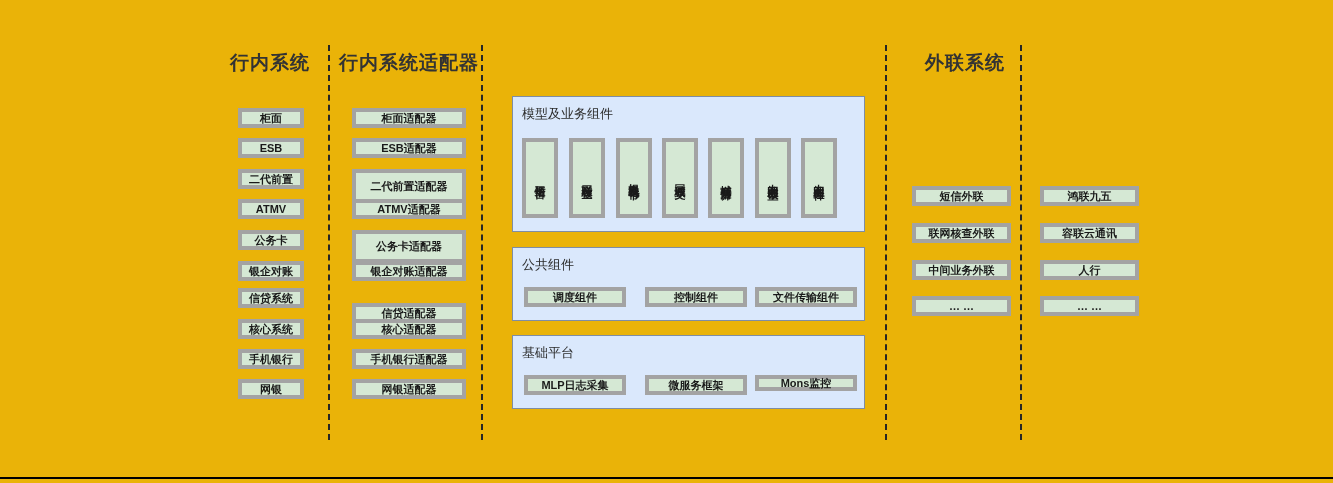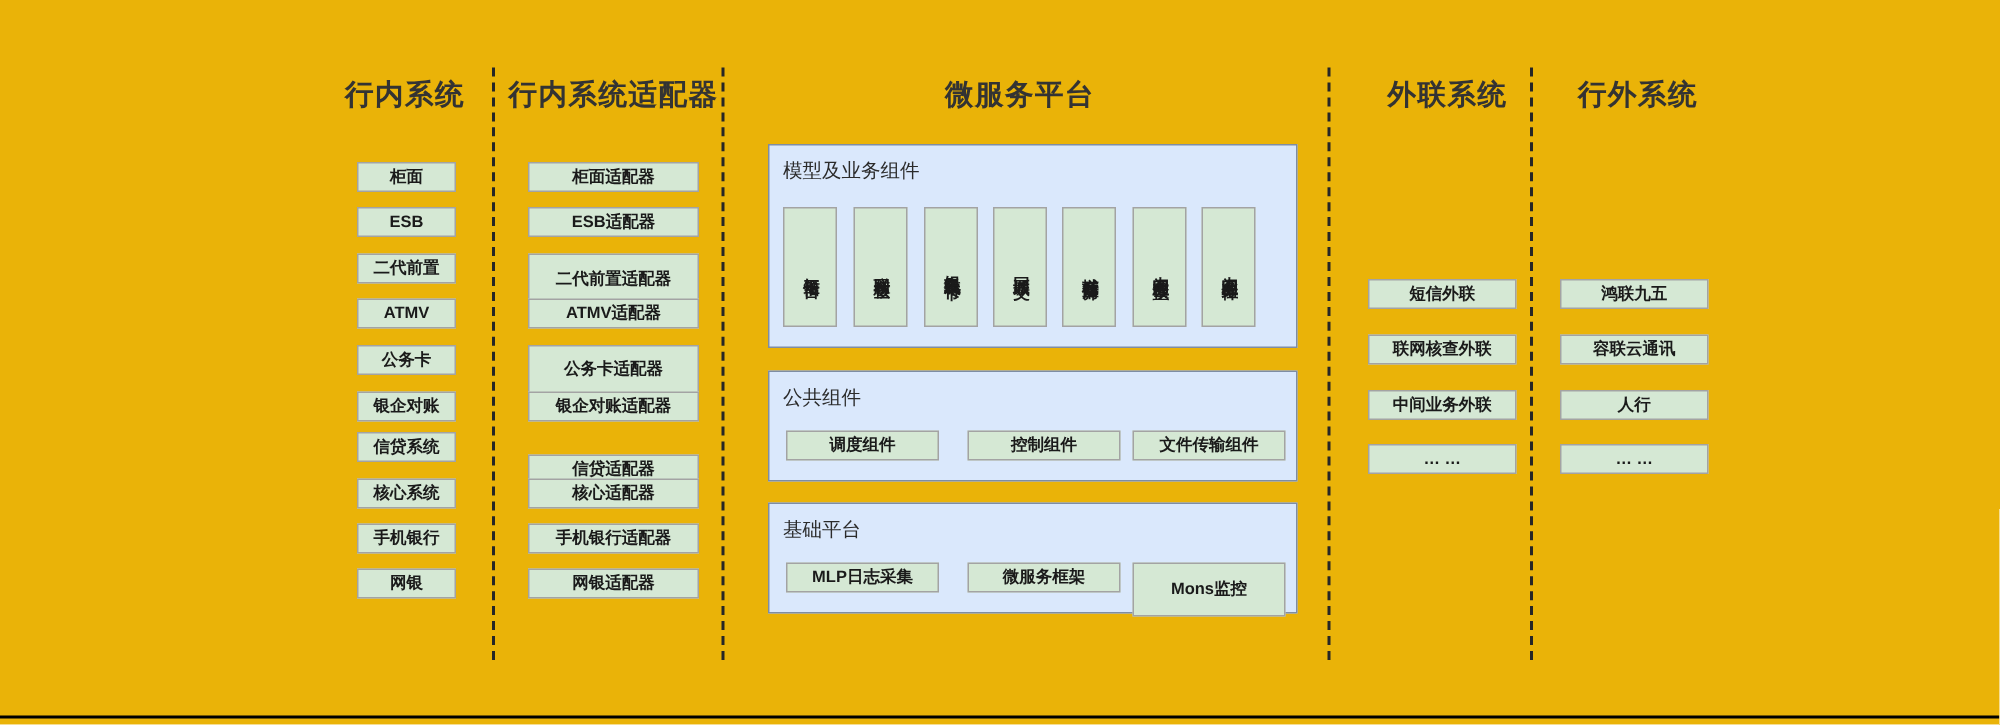--- a/index.html
+++ b/index.html
@@ -37,21 +37,21 @@
     height: 395px;
     width: 0;
     border-left: 2px dashed #262626;
   }
 
   
   .gbox {
     position: absolute;
     box-sizing: border-box;
     background: #d5e8d4;
-    border: 1px solid #a3a3a3;
+    border: 4px solid #a3a3a3;
     color: #1a1a1a;
     font-size: 11px;
     display: flex;
     align-items: center;
     justify-content: center;
     text-align: center;
     line-height: 1.1;
     white-space: nowrap;
   }
   .gbox.bold { font-weight: bold; }
@@ -89,25 +89,23 @@
 </style>
 </head>
 <body>
 
 <div id="canvas">
 
   <div class="col-title" style="left:190px; top:50px; width:160px;">行内系统</div>
 
   <div class="col-title" style="left:329px; top:50px; width:160px;">行内系统适配器</div>
 
-  <div class="col-title" style="left:600px; top:50px; width:160px;">微服务平台</div>
 
   <div class="col-title" style="left:885px; top:50px; width:160px;">外联系统</div>
 
-  <div class="col-title" style="left:1012px; top:50px; width:160px;">行外系统</div>
 
   <div class="vdash" style="left:328px;"></div>
   <div class="vdash" style="left:481px;"></div>
   <div class="vdash" style="left:885px;"></div>
   <div class="vdash" style="left:1020px;"></div>
 
   <div class="gbox bold" style="left:238px; top:108px; width:66px; height:20px;">柜面</div>
   <div class="gbox bold" style="left:238px; top:138px; width:66px; height:20px;">ESB</div>
   <div class="gbox bold" style="left:238px; top:169px; width:66px; height:20px;">二代前置</div>
   <div class="gbox bold" style="left:238px; top:199px; width:66px; height:20px;">ATMV</div>
@@ -145,21 +143,21 @@
 
   <div class="gbox bold" style="left:524px; top:287px; width:102px; height:20px;">调度组件</div>
   <div class="gbox bold" style="left:645px; top:287px; width:102px; height:20px;">控制组件</div>
   <div class="gbox bold" style="left:755px; top:287px; width:102px; height:20px;">文件传输组件</div>
 
   <div class="bluepanel" style="left:512px; top:335px; width:353px; height:74px;"></div>
   <div class="panel-label" style="left:522px; top:344px;">基础平台</div>
 
   <div class="gbox bold" style="left:524px; top:375px; width:102px; height:20px;">MLP日志采集</div>
   <div class="gbox bold" style="left:645px; top:375px; width:102px; height:20px;">微服务框架</div>
-  <div class="gbox bold" style="left:755px; top:375px; width:102px; height:36px;">Mons监控</div>
+  <div class="gbox bold" style="left:755px; top:375px; width:102px; height:16px;">Mons监控</div>
 
   <div class="gbox bold" style="left:912px; top:186px; width:99px; height:20px;">短信外联</div>
   <div class="gbox bold" style="left:912px; top:223px; width:99px; height:20px;">联网核查外联</div>
   <div class="gbox bold" style="left:912px; top:260px; width:99px; height:20px;">中间业务外联</div>
   <div class="gbox bold" style="left:912px; top:296px; width:99px; height:20px;">… …</div>
 
   <div class="gbox bold" style="left:1040px; top:186px; width:99px; height:20px;">鸿联九五</div>
   <div class="gbox bold" style="left:1040px; top:223px; width:99px; height:20px;">容联云通讯</div>
   <div class="gbox bold" style="left:1040px; top:260px; width:99px; height:20px;">人行</div>
   <div class="gbox bold" style="left:1040px; top:296px; width:99px; height:20px;">… …</div>

